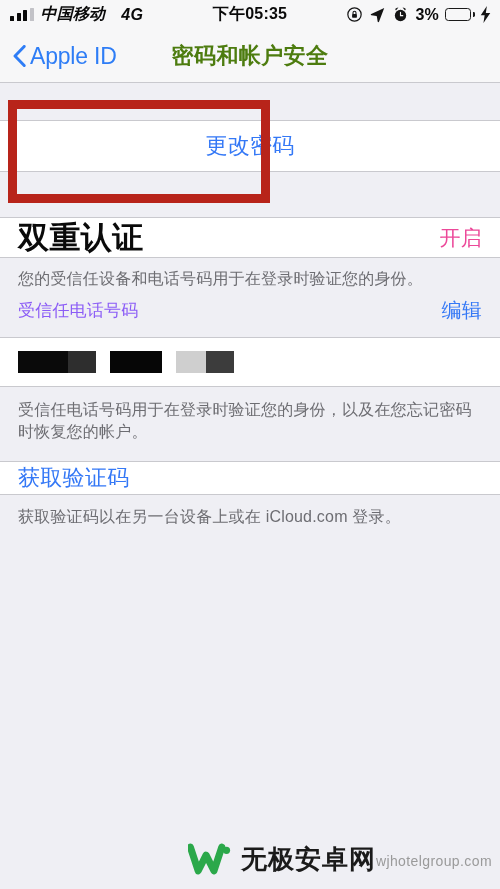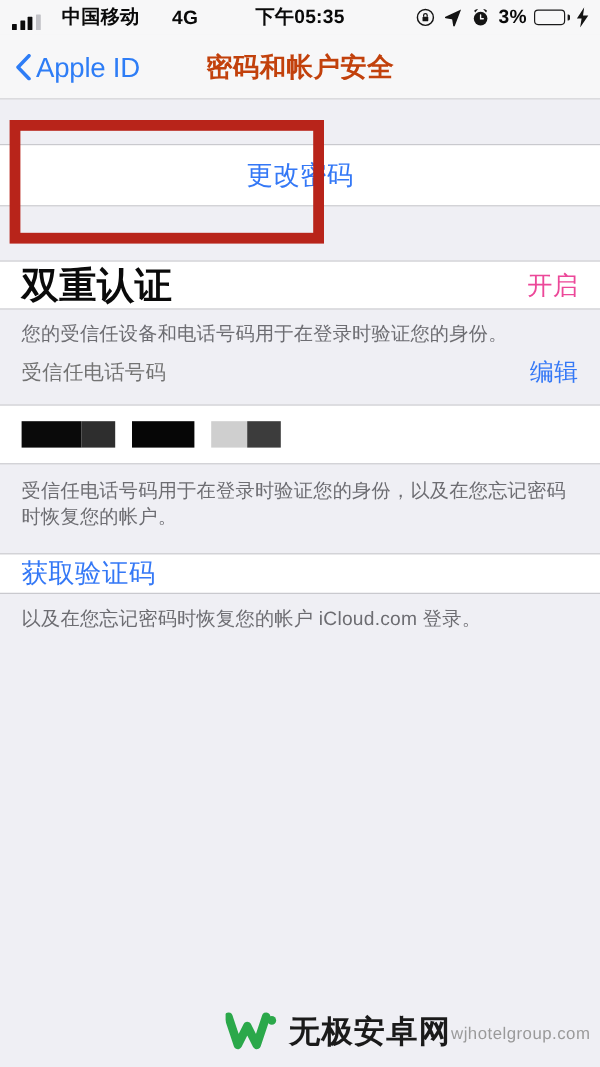--- a/index.html
+++ b/index.html
@@ -12,21 +12,21 @@
   }
   #screen { position:relative; width:500px; height:889px; background:#EFEFF4; }
 
   
   .statusbar {
     position:absolute; top:0; left:0; width:500px; height:29px;
     background:#F7F7F8;
     display:flex; align-items:center;
     padding:0 8px 0 10px;
   }
-  .sb-left { display:flex; align-items:flex-end; gap:18px; }
+  .sb-left { display:flex; align-items:center; gap:7px;font-style:italic; }
   .signal { display:flex; align-items:flex-end; gap:2.5px; height:13px; }
   .signal i { width:4px; background:#0B0B0B; border-radius:0.5px; display:block; }
   .signal i:nth-child(1){ height:5px; }
   .signal i:nth-child(2){ height:8px; }
   .signal i:nth-child(3){ height:11px; }
   .signal i:nth-child(4){ height:13.5px; background:#C2C2C7; }
   .carrier { font-size:16px; font-weight:bold; color:#0A0A0A; letter-spacing:0.2px; }
   .netw { font-size:16px; font-weight:bold; color:#0A0A0A; margin-left:9px; letter-spacing:0.3px; }
   .sb-center {
     position:absolute; left:0; right:0; top:0; height:29px;
@@ -61,21 +61,21 @@
     background:#C9C9CE;
   }
   .backbtn {
     display:flex; align-items:center; gap:4px;
     margin-left:13px; cursor:pointer; background:none; border:none;
   }
   .chev { width:13px; height:22px; display:block; }
   .back-label { font-size:23px; color:#2E7DF6; letter-spacing:-0.2px; }
   .nav-title {
     position:absolute; left:0; right:0; text-align:center;
-    font-size:22px; font-weight:bold; color:#c2410c; letter-spacing:0.4px;
+    font-size:22px; font-weight:bold; color:#4d7c0f; letter-spacing:0.4px;
     pointer-events:none;
   }
 
   
   .content { position:absolute; top:83px; left:0; width:500px; bottom:0; background:#EFEFF4; }
 
   .gap { width:100%; }
   .cell {
     position:relative; width:100%; background:#FFFFFF;
     display:flex; align-items:center; justify-content:space-between;
@@ -93,21 +93,21 @@
   .cell-value { font-size:21px; color:#ec4899; letter-spacing:0.3px; }
 
   .footnote {
     font-size:16px; color:#6D6D72; line-height:1.42;
     padding:10px 18px 0 18px; letter-spacing:0.2px;
   }
   .subrow {
     display:flex; align-items:center; justify-content:space-between;
     padding:6px 18px 0 18px;
   }
-  .subrow .label { font-size:17px; color:#737373; letter-spacing:0.2px; }
+  .subrow .label { font-size:17px; color:#8b5cf6; letter-spacing:0.2px; }
   .subrow .edit { font-size:20px; color:#3478F6; letter-spacing:0.3px; cursor:pointer; }
 
   
   .redacted { display:flex; align-items:center; gap:14px; }
   .blk { height:22px; display:flex; }
   .blk span { display:block; height:100%; }
 
   
   .annot {
     position:absolute; pointer-events:none; box-sizing:border-box;
@@ -222,21 +222,21 @@
     </div>
 
     <div class="footnote" style="padding-top:12px;">受信任电话号码用于在登录时验证您的身份，以及在您忘记密码时恢复您的帐户。</div>
 
     <div class="gap" style="height:17px;"></div>
 
     <div class="cell" style="height:33px;">
       <span class="link-text">获取验证码</span>
     </div>
 
-    <div class="footnote" style="padding-top:12px;">以及在您忘记密码时恢复您的帐户 iCloud.com 登录。</div>
+    <div class="footnote" style="padding-top:12px;">获取验证码以在另一台设备上或在 iCloud.com 登录。</div>
 
   </div>
 
   <div class="annot" style="left:8px; top:100px; width:262px; height:103px;"></div>
 
   <div class="watermark">
     <svg class="wm-logo" viewBox="0 0 56 50">
       <path d="M3 10 L13 40 L23 20 L33 40 L43 10" fill="none" stroke="#2BA84A" stroke-width="9" stroke-linecap="round" stroke-linejoin="round"></path>
       <circle cx="49" cy="14" r="4.6" fill="#2BA84A"></circle>
     </svg>

